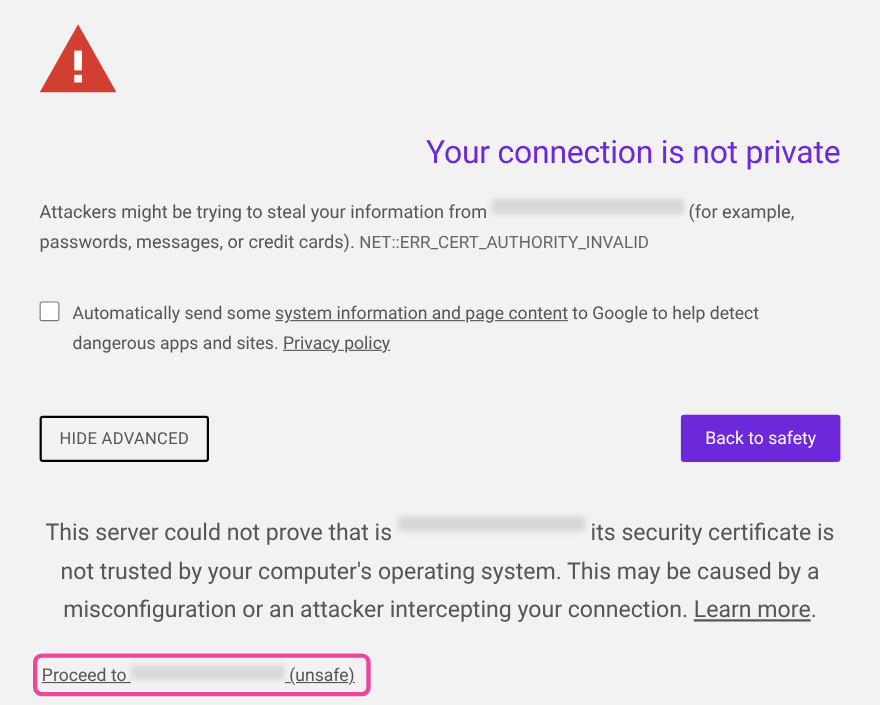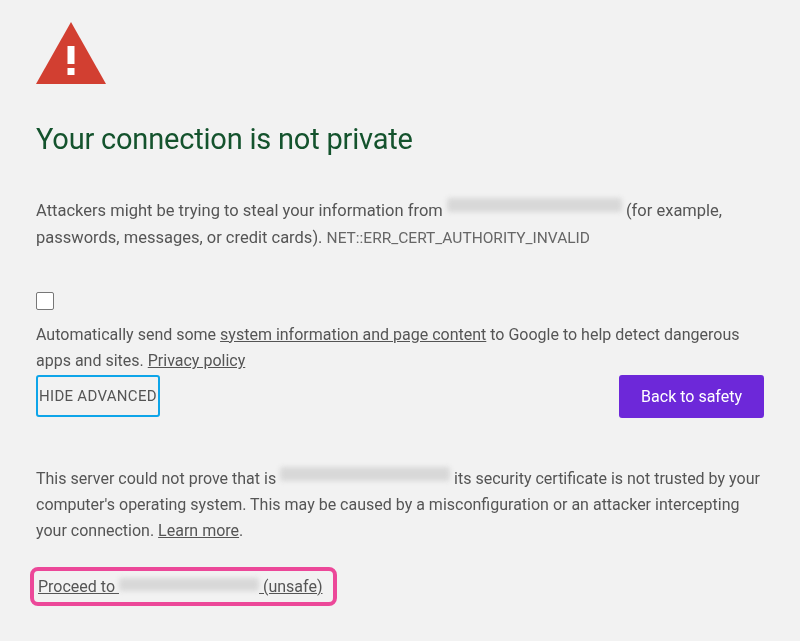--- a/index.html
+++ b/index.html
@@ -21,23 +21,24 @@
       margin-top: 2px;
     }
     .warning-icon svg {
       width: 70px;
       height: 62px;
       display: block;
     }
     .title {
       font-size: 29px;
       font-weight: 400;
-      color: #14532d;
-      margin-bottom: 41px;
+      color: #6d28d9;
+      margin-bottom: 24px;
       letter-spacing: -0.2px;
+      text-align: right;
     }
     .description {
       font-size: 16.5px;
       line-height: 1.65;
       color: #555;
       margin-bottom: 38px;
     }
     .blurred {
       display: inline-block;
       background: #d8d8d8;
@@ -67,21 +68,21 @@
       top: 1px;
     }
     .error-code {
       font-size: 15.5px;
       color: #666;
     }
     .checkbox-row {
       display: flex;
       align-items: flex-start;
       gap: 12px;
-      flex-direction: column;
+      margin-bottom: 52px;
     }
     .checkbox {
       width: 18px;
       height: 18px;
       border: 1.5px solid #777;
       border-radius: 2px;
       background: #fff;
       flex-shrink: 0;
       margin-top: 2px;
       cursor: pointer;
@@ -97,44 +98,45 @@
       cursor: pointer;
     }
     .button-row {
       display: flex;
       justify-content: space-between;
       align-items: center;
       margin-bottom: 48px;
     }
     .hide-advanced-btn {
       background: transparent;
-      border: 2px solid #0ea5e9;
+      border: 2px solid #000000;
       border-radius: 3px;
-      padding: 10px 1px;
+      padding: 10px 16px;
       font-size: 15px;
       color: #555;
       cursor: pointer;
       font-family: inherit;
       letter-spacing: 0.3px;
     }
     .back-safety-btn {
       background: #6d28d9;
       border: none;
       border-radius: 3px;
       padding: 12px 22px;
       font-size: 16px;
       color: #fff;
       cursor: pointer;
       font-family: inherit;
     }
     .advanced-text {
-      font-size: 16px;
+      font-size: 21px;
       line-height: 1.65;
       color: #555;
       margin-bottom: 22px;
+      text-align: center;
     }
     .proceed-container {
       display: inline-block;
       border: 4px solid #ec4899;
       border-radius: 8px;
       padding: 6px 10px 6px 4px;
       margin-left: -6px;
     }
     .proceed-link {
       font-size: 16px;

